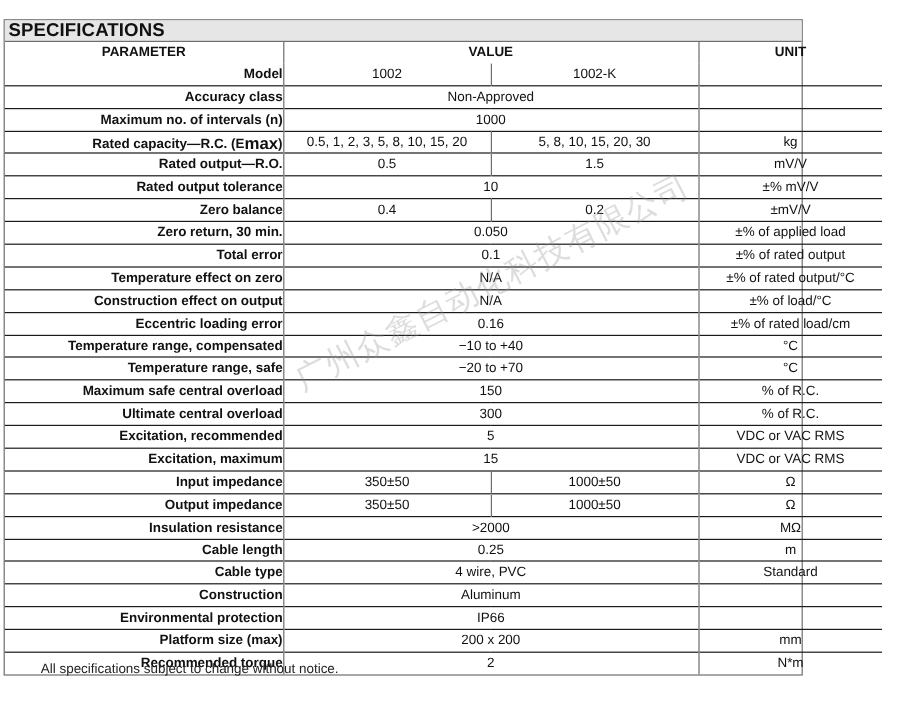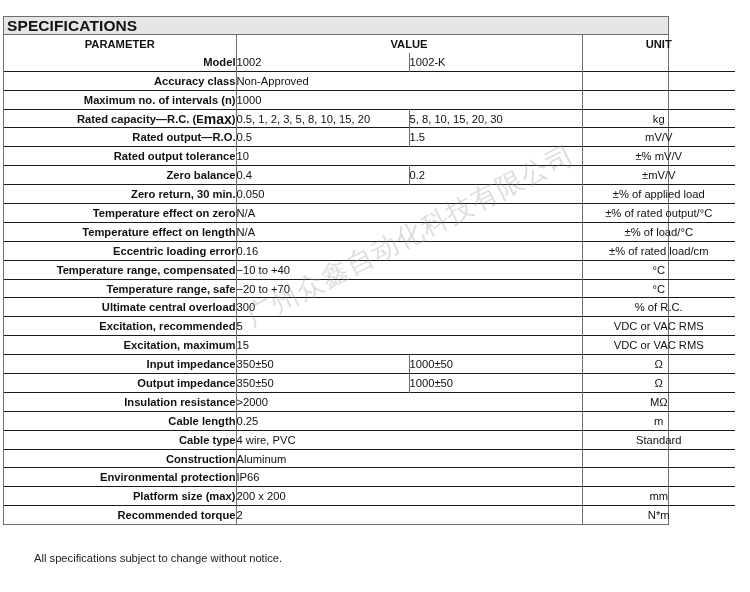--- a/index.html
+++ b/index.html
@@ -50,21 +50,21 @@
   }
   tr:first-child th, tr:first-child td { border-top: none; }
   th { font-weight: bold; text-align: center; }
   td.param {
     font-weight: bold;
     text-align: right;
     padding-left: 4px;
     border-right: 1.5px solid #6e6e6e;
   }
   th.param { border-right: 1.5px solid #6e6e6e; }
-  td.val { text-align: left; }
+  td.val { text-align: center; }
   td.val-left { border-right: 1px solid #6e6e6e; }
   td.unit, th.unit {
     text-align: center;
     border-left: 1.5px solid #6e6e6e;
   }
   col.c-param { width: 232px; }
   col.c-v1 { width: 173px; }
   col.c-v2 { width: 173px; }
   col.c-unit { width: 153px; }
   .footnote {
@@ -148,43 +148,53 @@
           <td class="val val-left">0.4</td>
           <td class="val">0.2</td>
           <td class="unit">±mV/V</td>
         </tr>
         <tr>
           <td class="param">Zero return, 30 min.</td>
           <td class="val" colspan="2">0.050</td>
           <td class="unit">±% of applied load</td>
         </tr>
         <tr>
+          <td class="param">Total error</td>
+          <td class="val" colspan="2">0.1</td>
+          <td class="unit">±% of rated output</td>
+        </tr>
+        <tr>
           <td class="param">Temperature effect on zero</td>
           <td class="val" colspan="2">N/A</td>
           <td class="unit">±% of rated output/°C</td>
         </tr>
         <tr>
-          <td class="param">Temperature effect on length</td>
+          <td class="param">Construction effect on output</td>
           <td class="val" colspan="2">N/A</td>
           <td class="unit">±% of load/°C</td>
         </tr>
         <tr>
           <td class="param">Eccentric loading error</td>
           <td class="val" colspan="2">0.16</td>
           <td class="unit">±% of rated load/cm</td>
         </tr>
         <tr>
           <td class="param">Temperature range, compensated</td>
           <td class="val" colspan="2">−10 to +40</td>
           <td class="unit">°C</td>
         </tr>
         <tr>
           <td class="param">Temperature range, safe</td>
           <td class="val" colspan="2">−20 to +70</td>
           <td class="unit">°C</td>
+        </tr>
+        <tr>
+          <td class="param">Maximum safe central overload</td>
+          <td class="val" colspan="2">150</td>
+          <td class="unit">% of R.C.</td>
         </tr>
         <tr>
           <td class="param">Ultimate central overload</td>
           <td class="val" colspan="2">300</td>
           <td class="unit">% of R.C.</td>
         </tr>
         <tr>
           <td class="param">Excitation, recommended</td>
           <td class="val" colspan="2">5</td>
           <td class="unit">VDC or VAC RMS</td>

